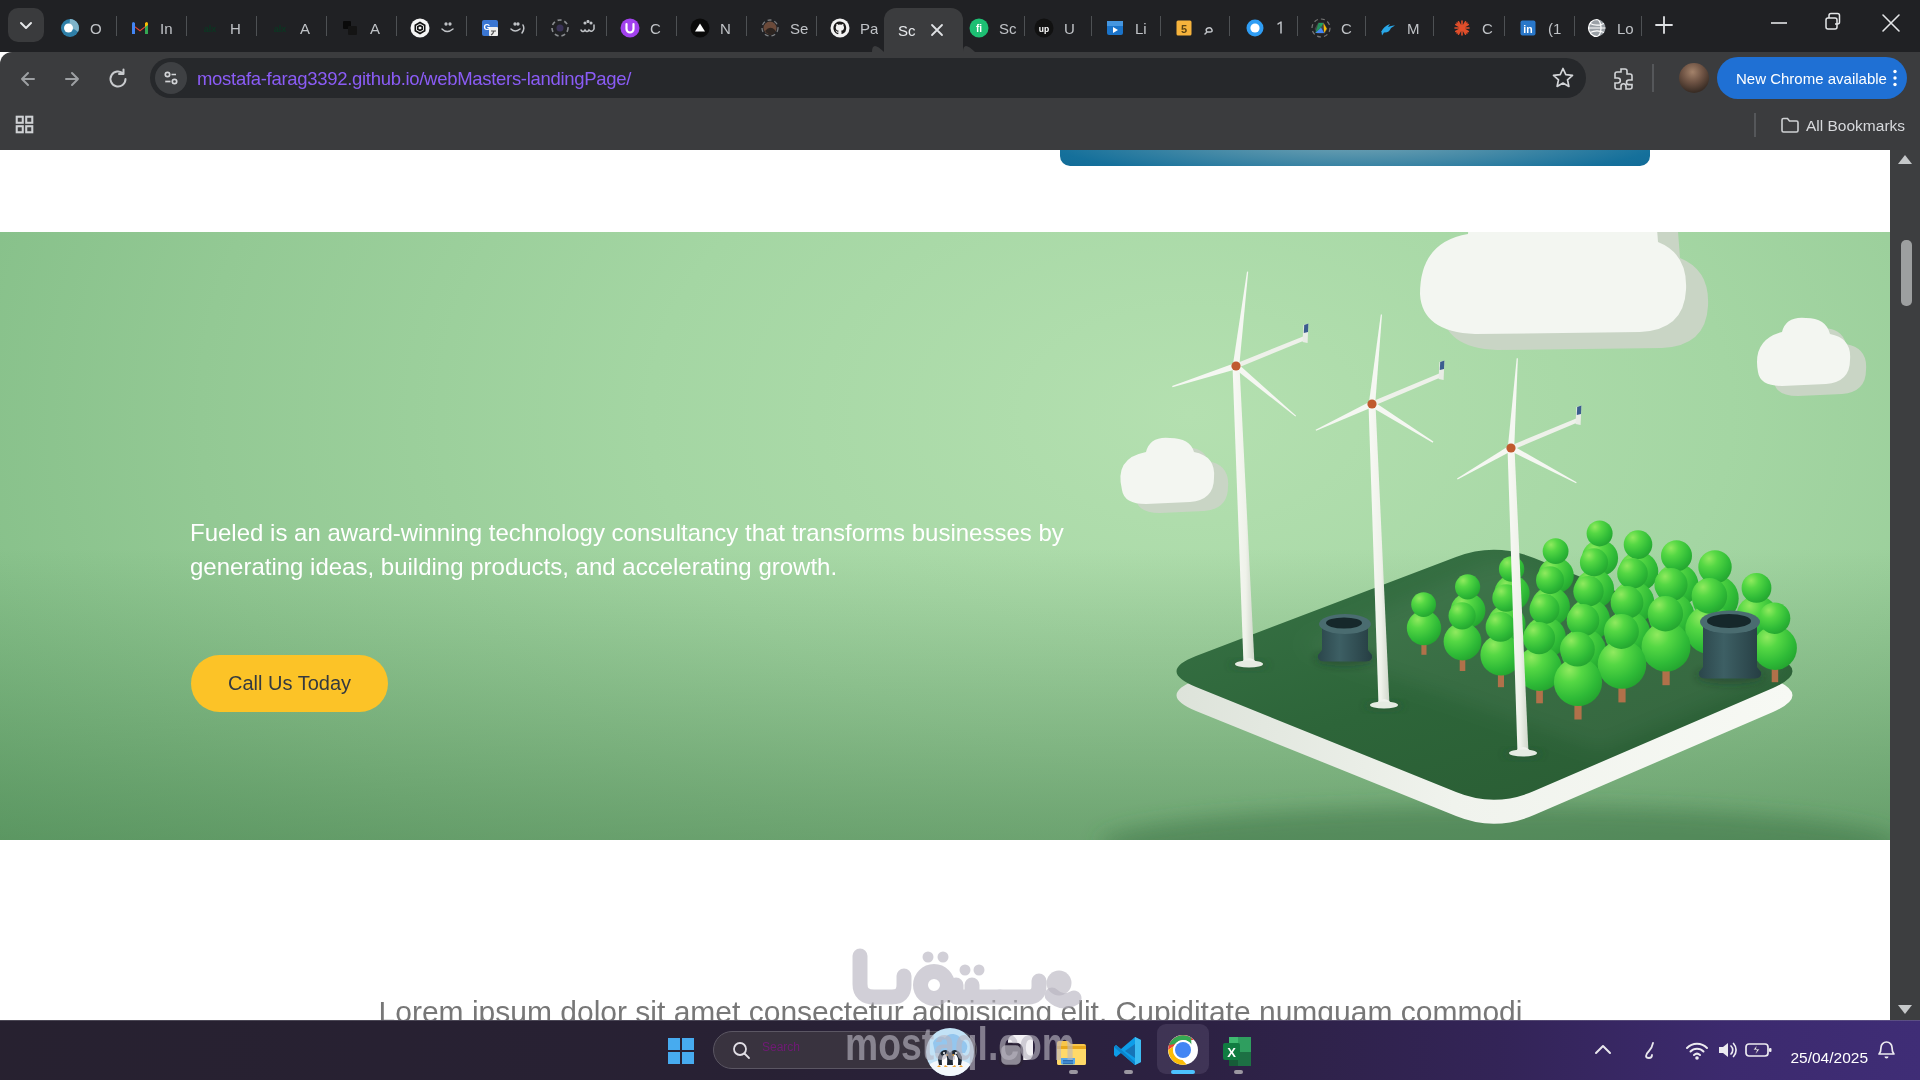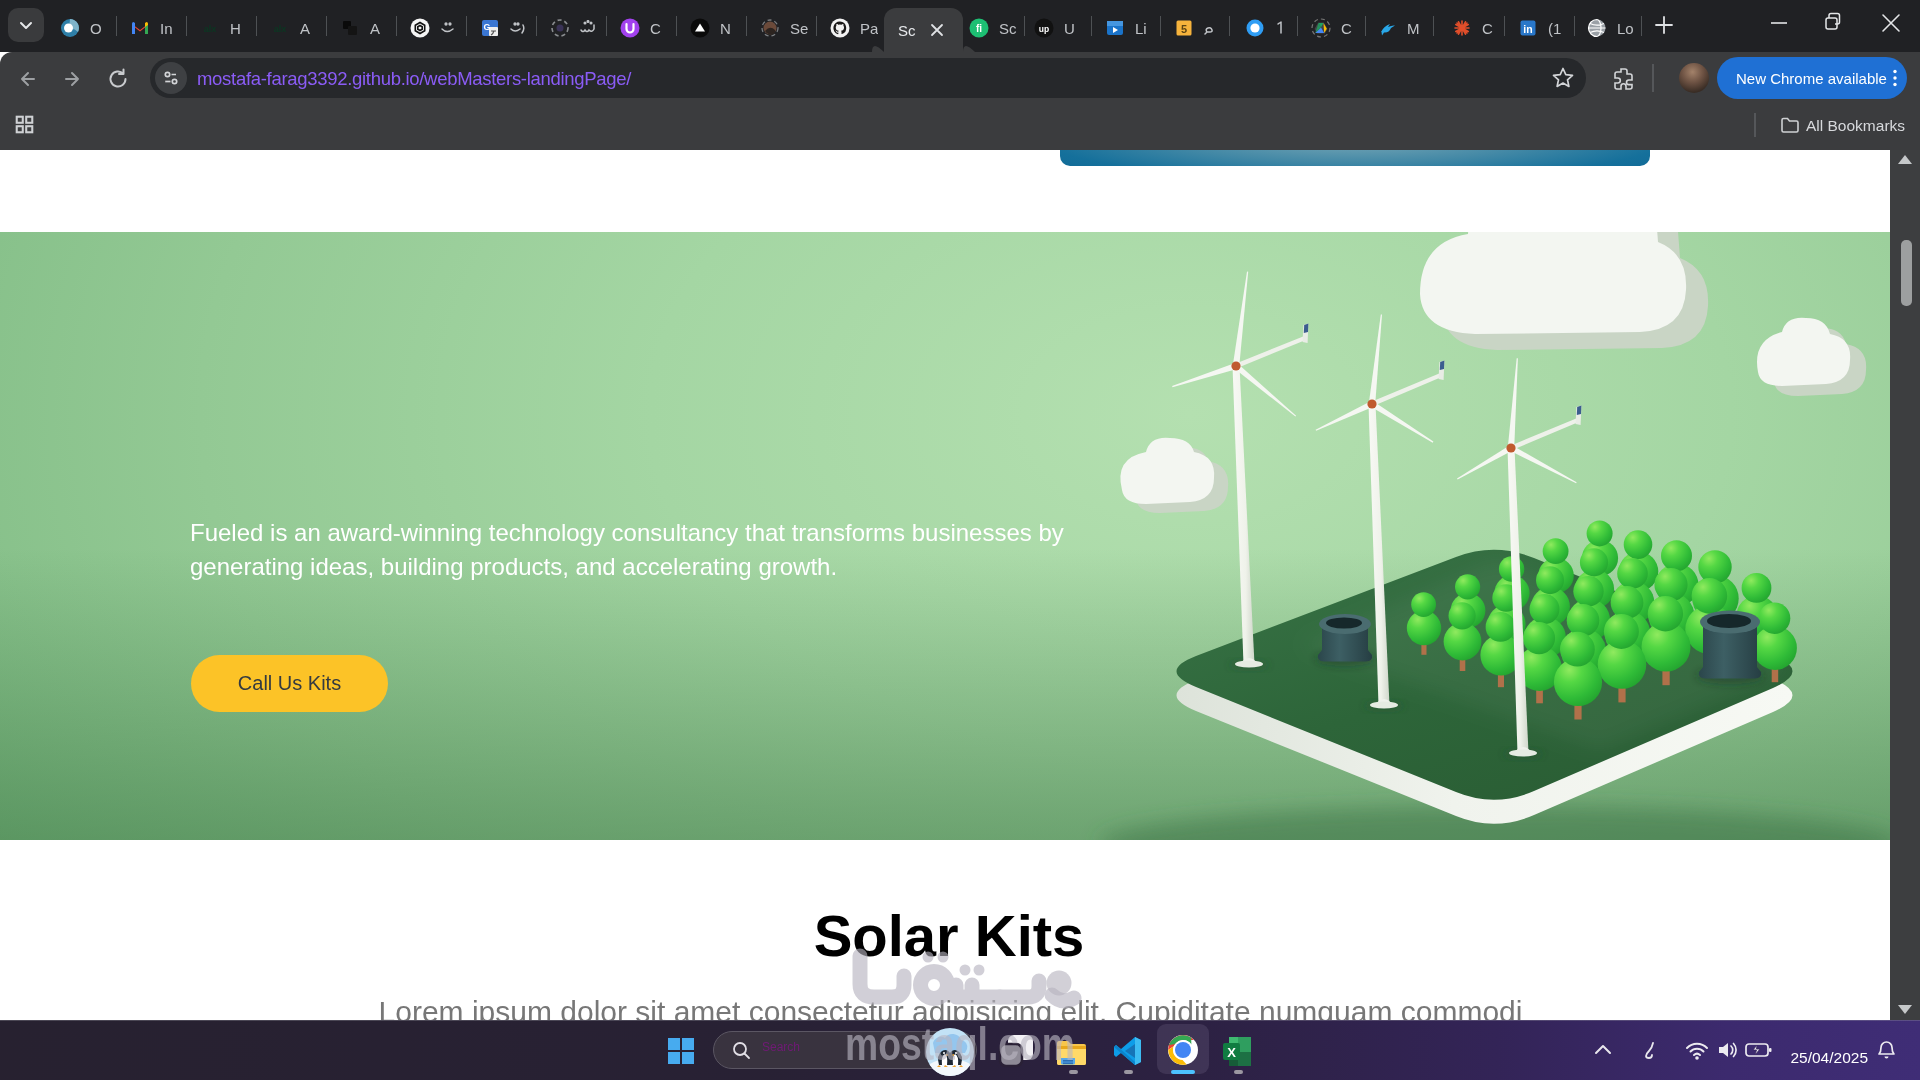--- a/index.html
+++ b/index.html
@@ -523,23 +523,22 @@
 <g>
           <path d="M1758,140 Q1752,108 1782,100 Q1786,84 1806,86 Q1826,86 1830,102 Q1852,106 1850,128 Q1850,150 1826,152 L1782,154 Q1760,154 1758,140 Z" transform="translate(16,10)" fill="#c9d5c5"></path>
           <path d="M1758,140 Q1752,108 1782,100 Q1786,84 1806,86 Q1826,86 1830,102 Q1852,106 1850,128 Q1850,150 1826,152 L1782,154 Q1760,154 1758,140 Z" fill="#f3f6f1"></path>
         </g>
 <g>
           <path d="M1122,258 Q1114,226 1146,220 Q1150,204 1170,206 Q1190,206 1194,220 Q1216,224 1214,246 Q1214,268 1190,270 L1146,272 Q1124,272 1122,258 Z" transform="translate(14,9)" fill="#c9d5c5"></path>
           <path d="M1122,258 Q1114,226 1146,220 Q1150,204 1170,206 Q1190,206 1194,220 Q1216,224 1214,246 Q1214,268 1190,270 L1146,272 Q1124,272 1122,258 Z" fill="#f3f6f1"></path>
         </g>
       </svg>
     <p>Fueled is an award-winning technology consultancy that transforms businesses by generating ideas, building products, and accelerating growth.</p>
-    <div id="callbtn">Call Us Kits</div>
+    <div id="callbtn">Call Us Today</div>
   </div>
-  <div id="solarkits">Solar Kits</div>
   <div id="lorem">Lorem ipsum dolor sit amet consectetur adipisicing elit. Cupiditate numquam commodi totam quisquam laborum.</div>
 </div>
 <div id="sbar">
     <div id="sthumb"></div>
   </div>
 <svg class="abs" style="left:1890px;top:150px;z-index:40" width="30" height="20" viewBox="0 0 30 20">
     <path d="M15,5 l7,9 h-14 Z" fill="#c6c8ca"></path>
   </svg>
 <svg class="abs" style="left:1890px;top:999px;z-index:40" width="30" height="20" viewBox="0 0 30 20">
     <path d="M15,15 l7,-9 h-14 Z" fill="#c6c8ca"></path>

